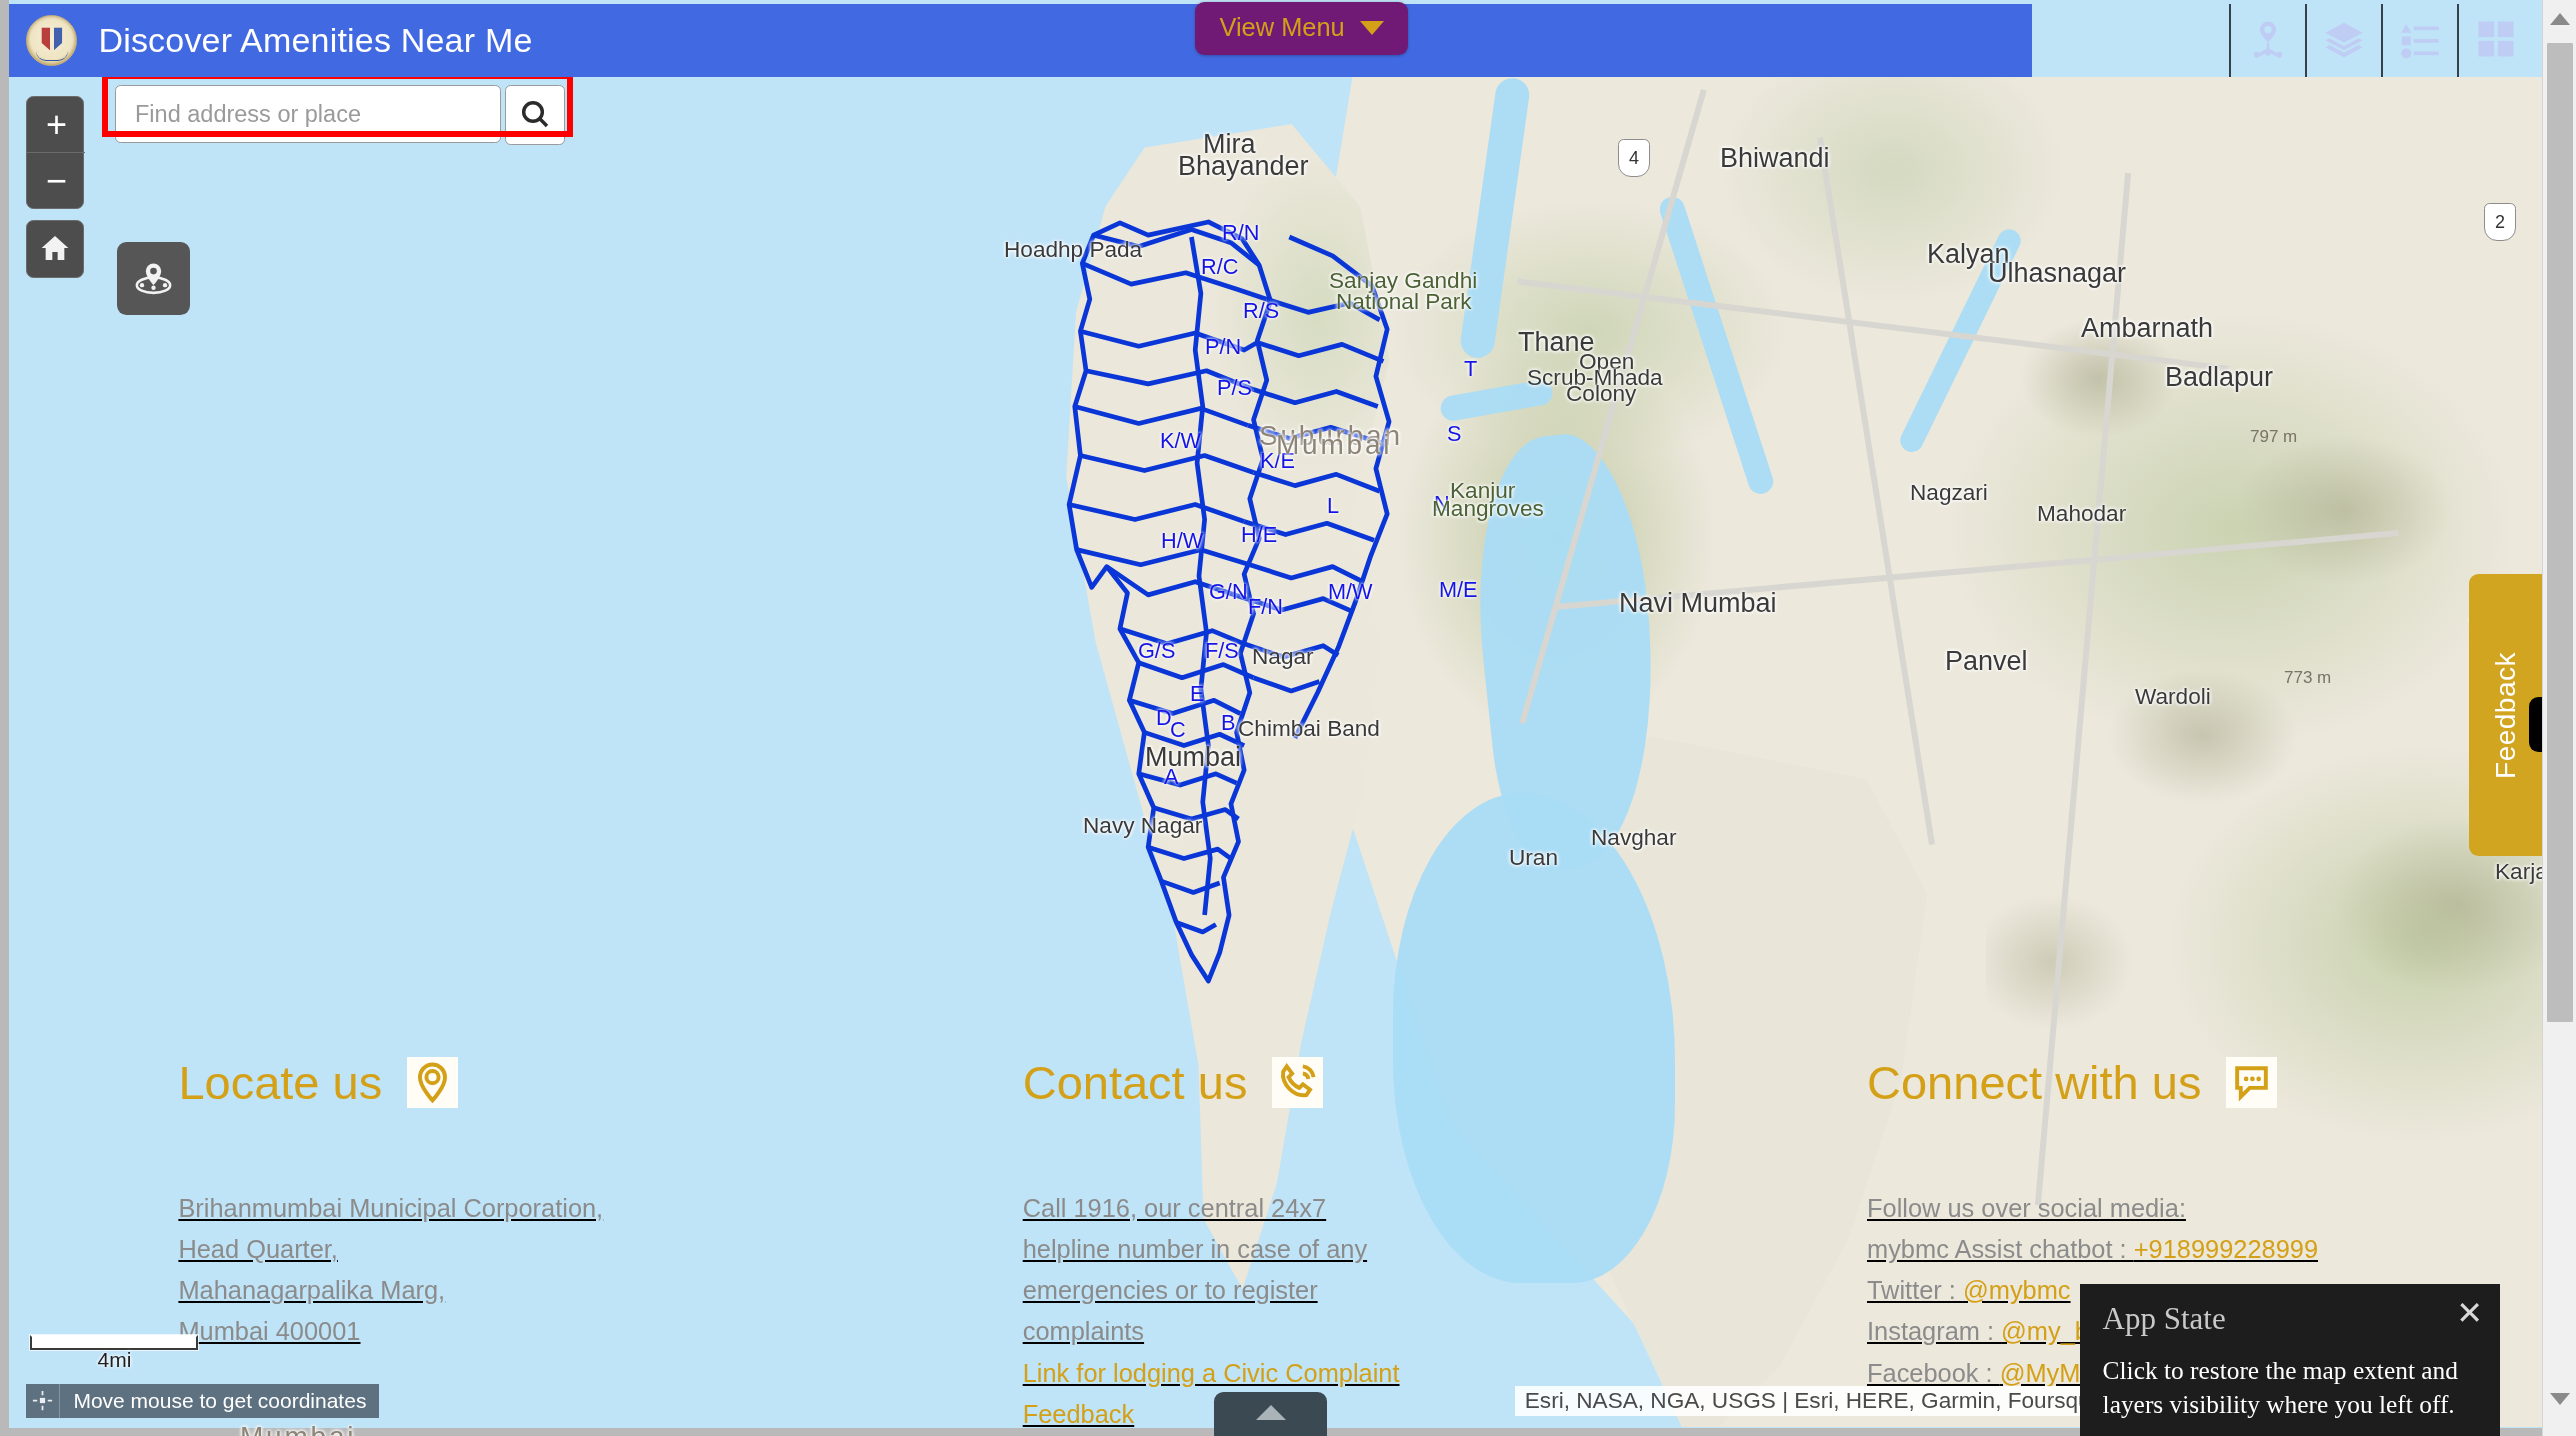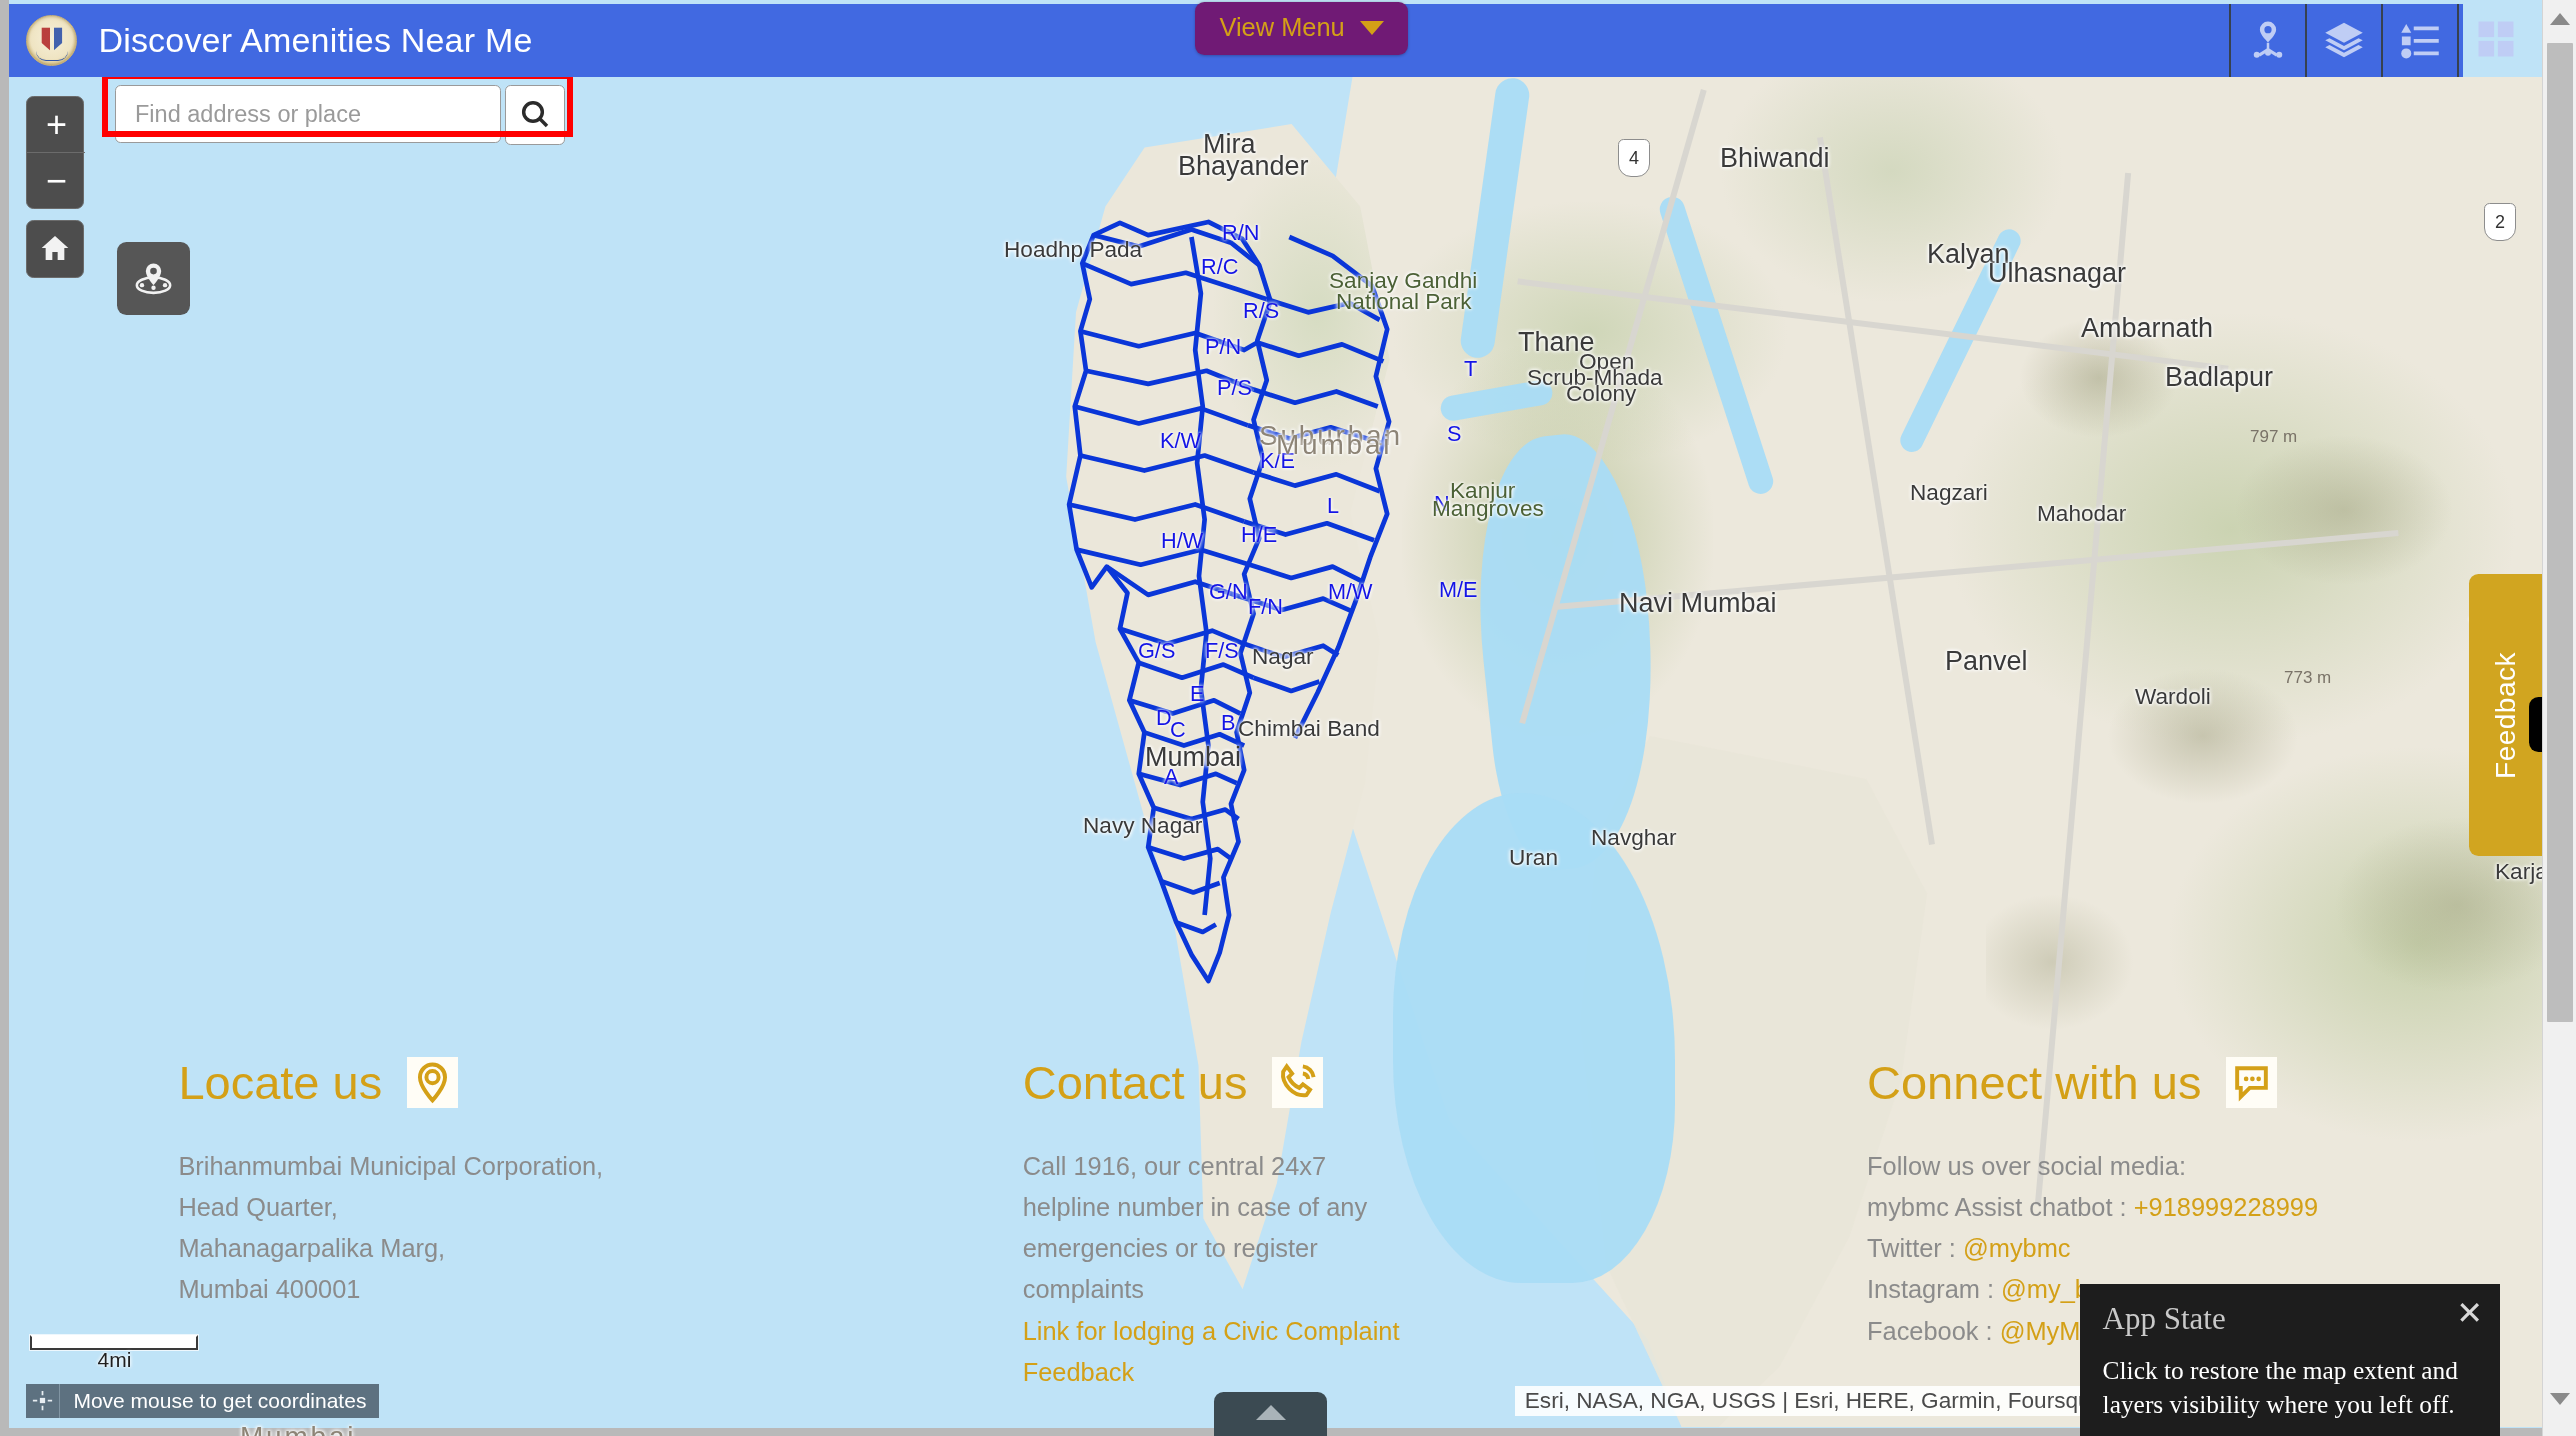--- a/index.html
+++ b/index.html
@@ -32,21 +32,21 @@
     background: #bdbdbd; border-radius: 0.9px;
   }
   .vscroll .arrow-down {
     position: absolute; top: 1393px; left: 50%; transform: translateX(-50%);
     width: 0; height: 0; border-left: 10.4px solid transparent;
     border-right: 10.4px solid transparent; border-top: 12.2px solid #8a8a8a;
   }
 
   
   .header {
-    position: absolute; left: 9.4px; top: 3.8px; width: 2454px; height: 73px;
+    position: absolute; left: 9.4px; top: 3.8px; width: 2023px; height: 73px;
     background: #4169e1; display: flex; align-items: center; z-index: 60;
   }
   .logo {
     width: 51px; height: 51px; border-radius: 50%; margin-left: 17px;
     background: radial-gradient(circle at 50% 45%, #f6efd8 0%, #efe4c2 58%, #d9c58d 74%, #b8a15f 100%);
     border: 1.9px solid #c9b176; position: relative; flex: 0 0 auto;
     box-shadow: inset 0 0 3.8px rgba(120,90,20,.55);
   }
   .logo::before {
     content: ""; position: absolute; left: 50%; top: 44%;
@@ -208,21 +208,21 @@
     display: flex; align-items: center; gap: 24.5px; margin-left: 113px;
   }
   .fpanel h3 {
     color: #d4a017; font-size: 47px; font-weight: 400; white-space: nowrap;
   }
   .fic {
     width: 51px; height: 51px; background: #fffdf6; display: flex;
     align-items: center; justify-content: center;
   }
   .fic svg { width: 43px; height: 43px; fill: none; stroke: #d4a017; stroke-width: 2.2; }
-  .fbody { margin-left: 113px; margin-top: 36px; }
+  .fbody { margin-left: 113px; margin-top: 78px; text-decoration: underline; }
   .fbody p { color: #8b8b8b; font-size: 25.4px; line-height: 1.62; white-space: nowrap; }
   .flink { color: #d4a017; font-size: 25.4px; line-height: 1.62; white-space: nowrap; pointer-events: auto; cursor: pointer; }
   .gold { color: #d4a017; }
 
   
   .scalebar { position: absolute; left: 21px; bottom: 55px; z-index: 45; }
   .scalebar .bar {
     width: 168px; height: 15px; border: 2.8px solid #3a3a3a;
     border-top-color: #fff; background: #fff;
     box-shadow: 0 0 0 0.9px rgba(255,255,255,.8);

